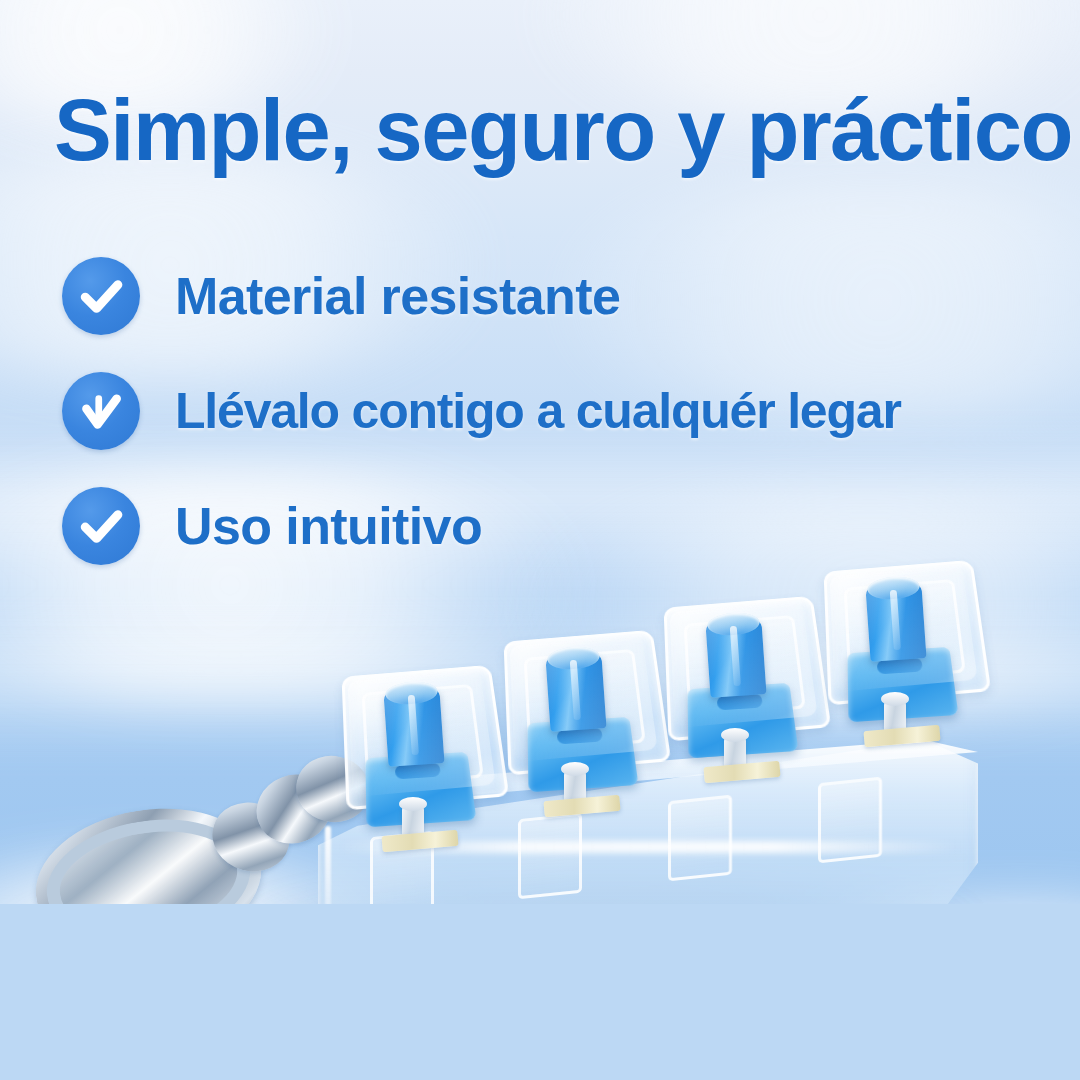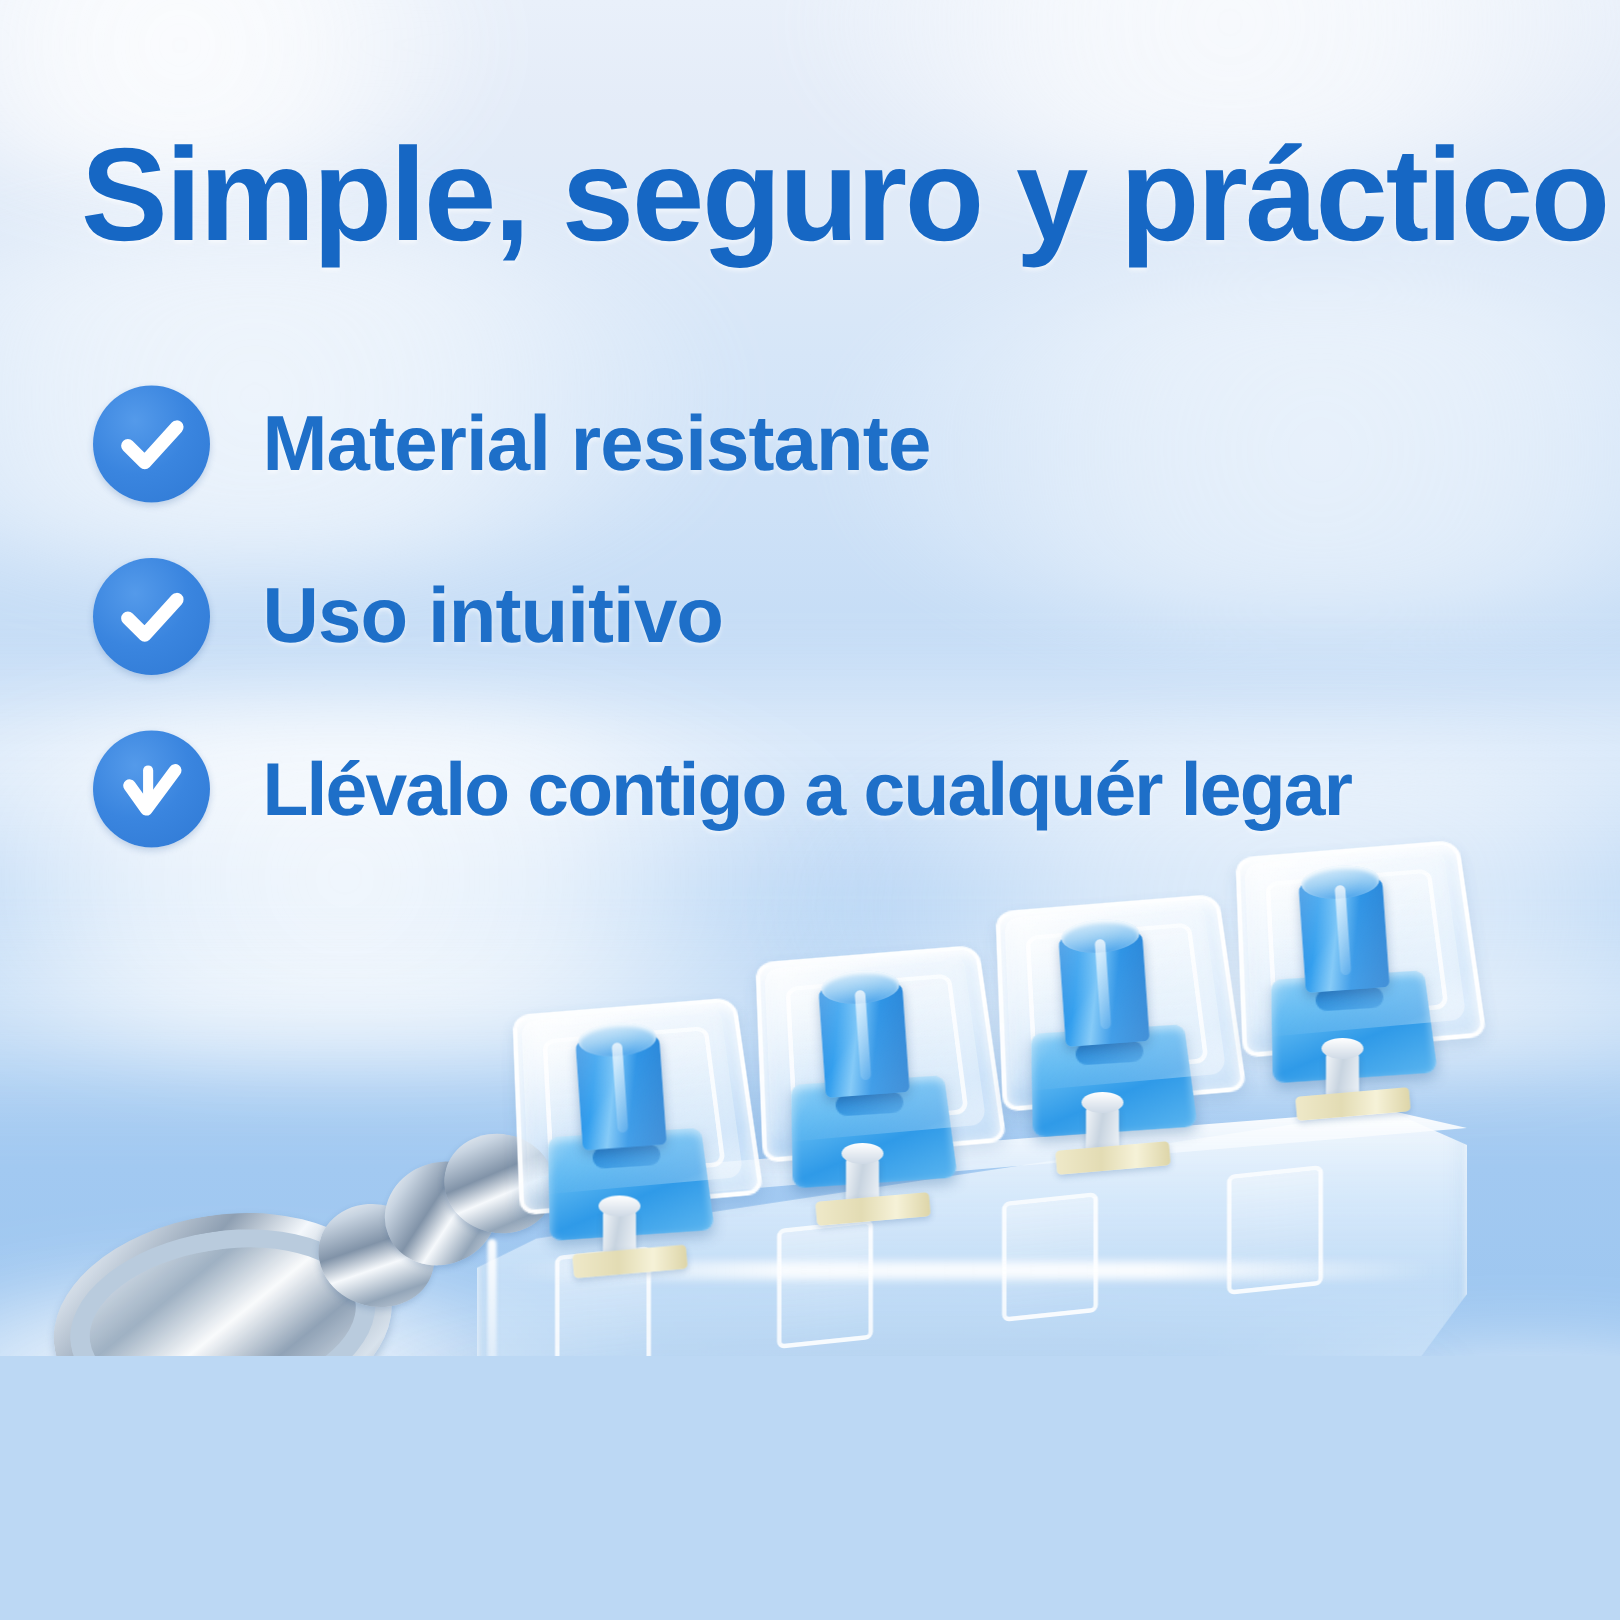--- a/index.html
+++ b/index.html
@@ -247,37 +247,37 @@
 
     <div class="bullet b1">
       <span class="badge">
         <svg viewBox="0 0 48 48" aria-hidden="true">
           <path d="M10 25 L20 35 L39 14" fill="none" stroke="#ffffff" stroke-width="8" stroke-linecap="round" stroke-linejoin="round"></path>
         </svg>
       </span>
       <span class="label">Material resistante</span>
     </div>
 
-    <div class="bullet b2">
-      <span class="badge">
-        <svg viewBox="0 0 48 48" aria-hidden="true">
-          <path d="M10 25 L20 35 L39 14" fill="none" stroke="#ffffff" stroke-width="8" stroke-linecap="round" stroke-linejoin="round"></path>
-        </svg>
-      </span>
-      <span class="label">Uso intuitivo</span>
-    </div>
-
     <div class="bullet b3">
       <span class="badge">
         <svg viewBox="0 0 48 48" aria-hidden="true">
           <path d="M11 22 L21 36 L38 13" fill="none" stroke="#ffffff" stroke-width="7.5" stroke-linecap="round" stroke-linejoin="round"></path>
           <path d="M22 13 L22 33" fill="none" stroke="#ffffff" stroke-width="6" stroke-linecap="round"></path>
         </svg>
       </span>
       <span class="label">Llévalo contigo a cualquér legar</span>
+    </div>
+
+    <div class="bullet b2">
+      <span class="badge">
+        <svg viewBox="0 0 48 48" aria-hidden="true">
+          <path d="M10 25 L20 35 L39 14" fill="none" stroke="#ffffff" stroke-width="8" stroke-linecap="round" stroke-linejoin="round"></path>
+        </svg>
+      </span>
+      <span class="label">Uso intuitivo</span>
     </div>
 
   </div>
 
   <div id="product">
 
     <div class="drop-shadow"></div>
 
     <div class="keyring"></div>
     <div class="link l1"></div>

